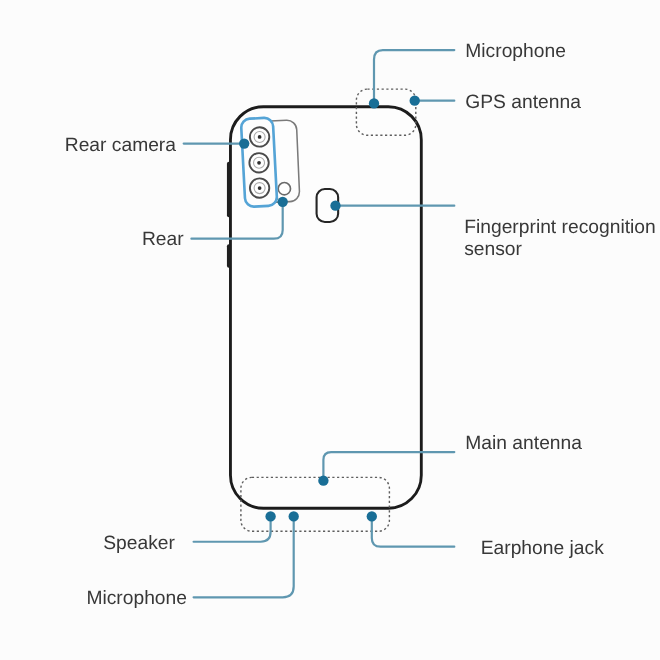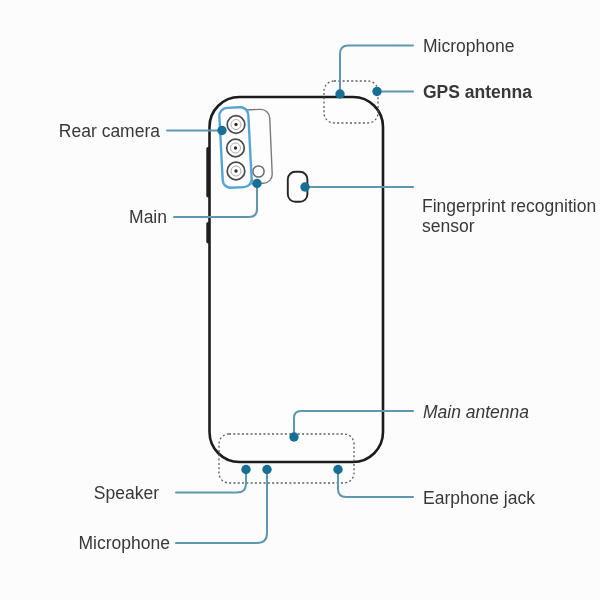--- a/index.html
+++ b/index.html
@@ -86,21 +86,21 @@
     <circle class="dot" cx="222" cy="130.5" r="4.7"></circle>
     <circle class="dot" cx="257" cy="183.5" r="4.7"></circle>
     <circle class="dot" cx="305" cy="187" r="4.7"></circle>
     <circle class="dot" cx="294" cy="437" r="4.7"></circle>
     <circle class="dot" cx="246" cy="469.5" r="4.7"></circle>
     <circle class="dot" cx="267" cy="469.5" r="4.7"></circle>
     <circle class="dot" cx="338" cy="469.5" r="4.7"></circle>
   </svg>
 
   <div class="lbl" style="left:423px;top:36px;">Microphone</div>
-  <div class="lbl" style="left:423px;top:82px;font-weight:bold;">GPS antenna</div>
+  <div class="lbl" style="left:423px;top:82px;">GPS antenna</div>
   <div class="lbl right" style="right:440px;top:121px;">Rear camera</div>
-  <div class="lbl right" style="right:433px;top:207px;">Main</div>
+  <div class="lbl right" style="right:433px;top:207px;">Rear</div>
   <div class="lbl wrap" style="left:422px;top:196px;">Fingerprint recognition sensor</div>
-  <div class="lbl" style="left:423px;top:402px;font-style:italic;">Main antenna</div>
+  <div class="lbl" style="left:423px;top:392px;">Main antenna</div>
   <div class="lbl right" style="right:441px;top:483px;">Speaker</div>
   <div class="lbl right" style="right:430px;top:533px;">Microphone</div>
-  <div class="lbl" style="left:423px;top:488px;text-align:center;">Earphone jack</div>
+  <div class="lbl" style="left:437px;top:488px;text-align:center;">Earphone jack</div>
 </div>
 
 </body></html>

